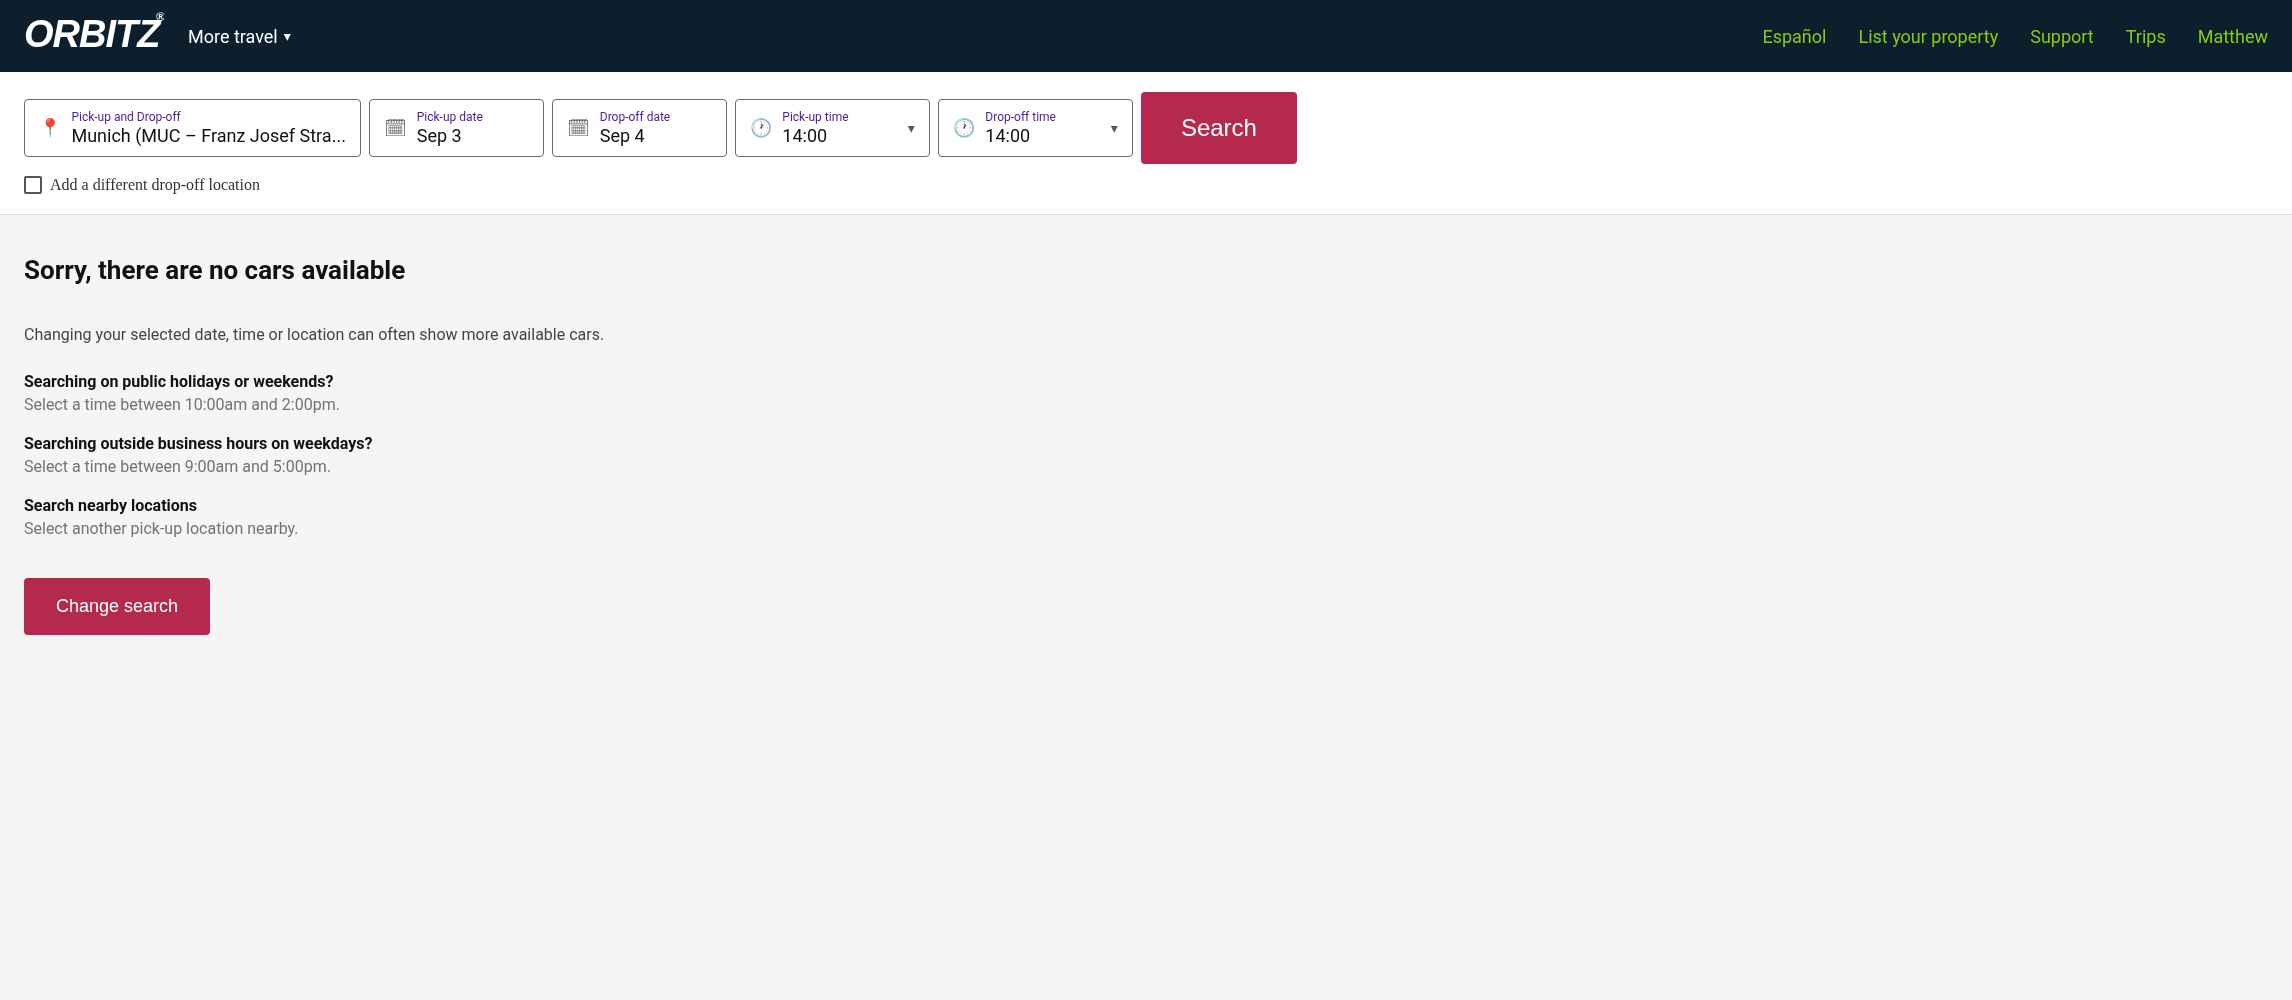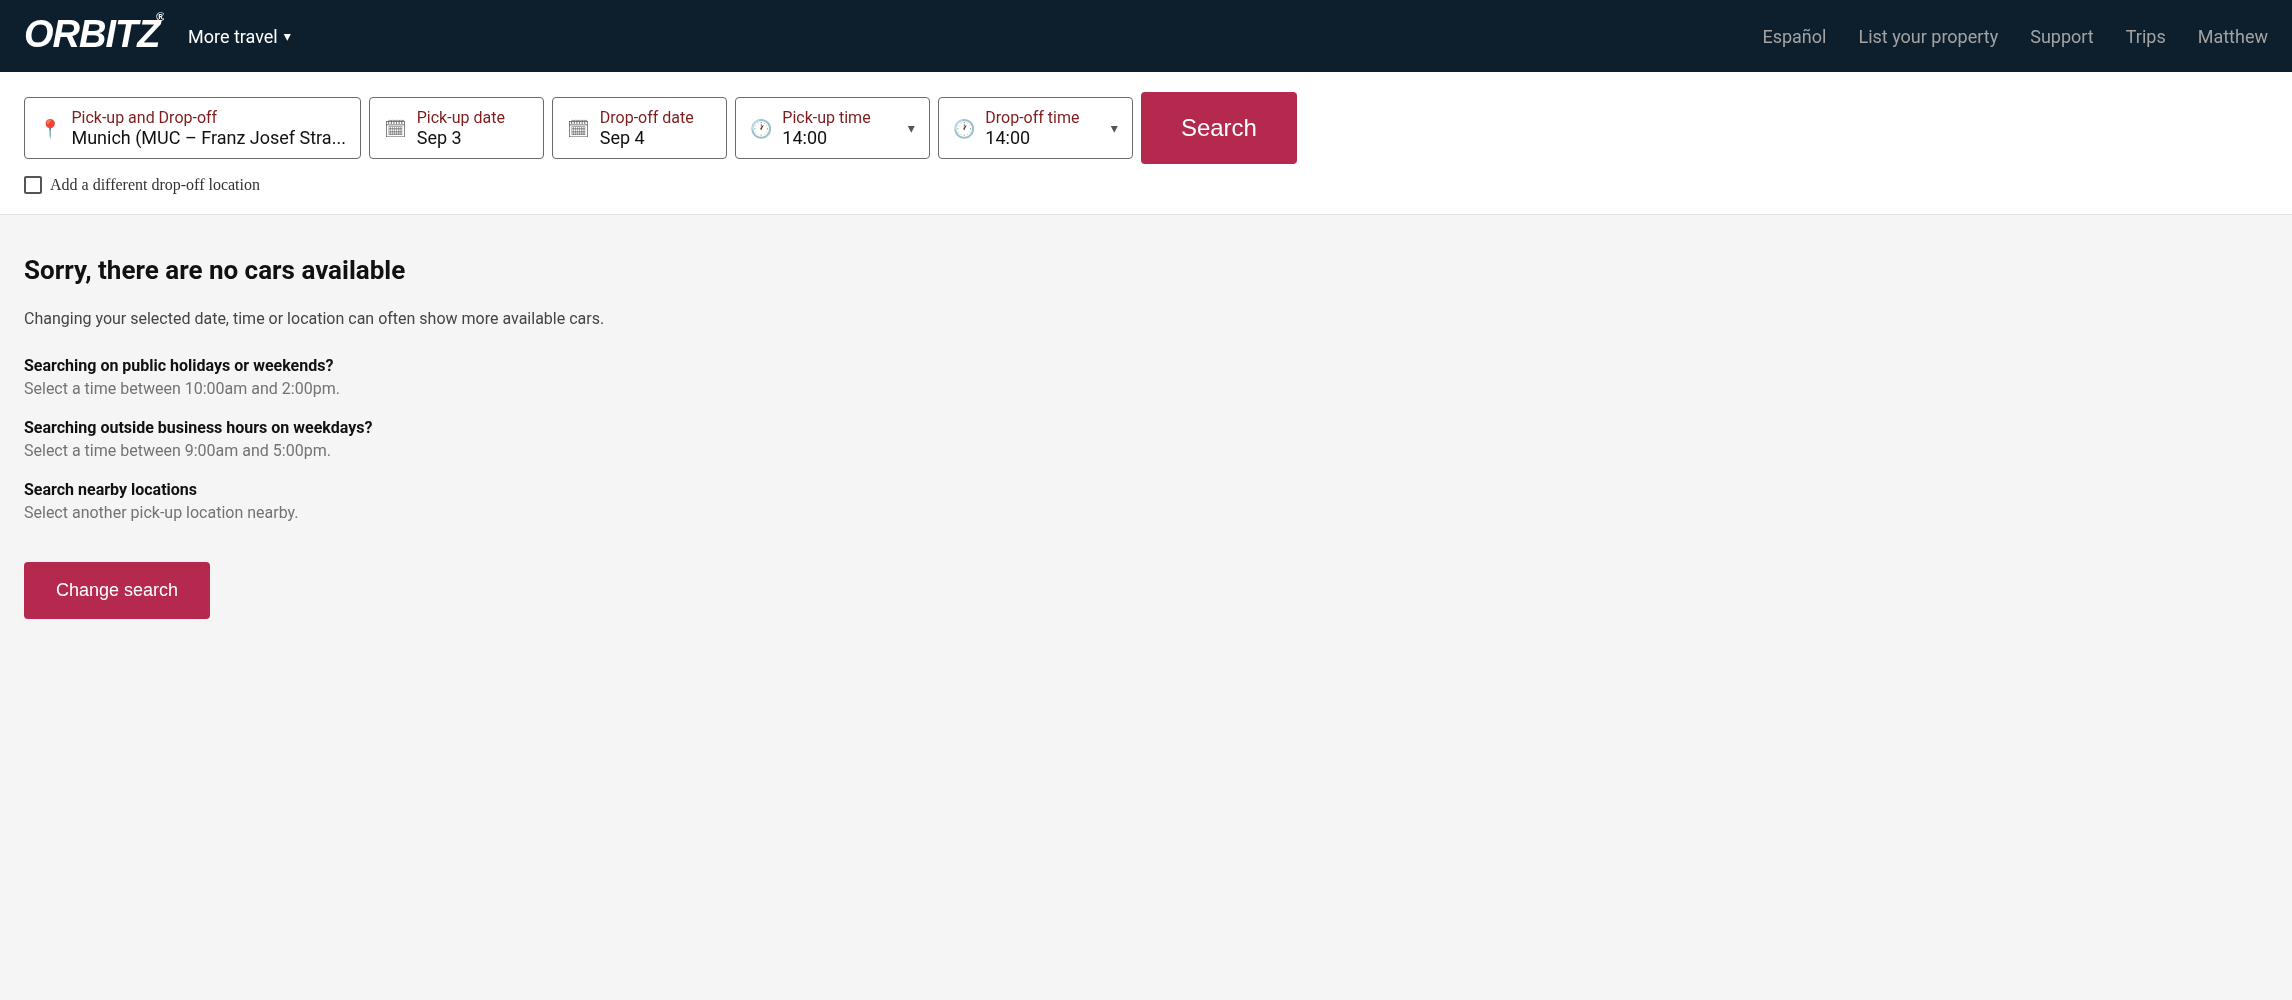--- a/index.html
+++ b/index.html
@@ -57,21 +57,21 @@
       font-size: 14px;
     }
 
     .navbar-right {
       display: flex;
       align-items: center;
       gap: 32px;
     }
 
     .nav-link {
-      color: #a3a3a3;
+      color: #84cc16;
       font-size: 18px;
       cursor: pointer;
       white-space: nowrap;
     }
 
     
     .search-bar-container {
       background: white;
       padding: 20px 24px;
       border-bottom: 1px solid #e0e0e0;
@@ -111,22 +111,22 @@
       font-size: 18px;
       flex-shrink: 0;
     }
 
     .field-content {
       display: flex;
       flex-direction: column;
     }
 
     .field-label {
-      font-size: 16px;
-      color: #7f1d1d;
+      font-size: 12px;
+      color: #4c1d95;
       line-height: 1.2;
     }
 
     .field-value {
       font-size: 18px;
       color: #111;
       font-weight: 400;
       white-space: nowrap;
       overflow: hidden;
       text-overflow: ellipsis;
@@ -188,21 +188,21 @@
     
     .main-content {
       padding: 40px 24px;
       max-width: 900px;
     }
 
     .no-cars-title {
       font-size: 26px;
       font-weight: 700;
       color: #111;
-      margin-bottom: 24px;
+      margin-bottom: 40px;
     }
 
     .hint-text {
       font-size: 16px;
       color: #444;
       margin-bottom: 28px;
       margin-top: 15px;
     }
 
     .tip-section {

